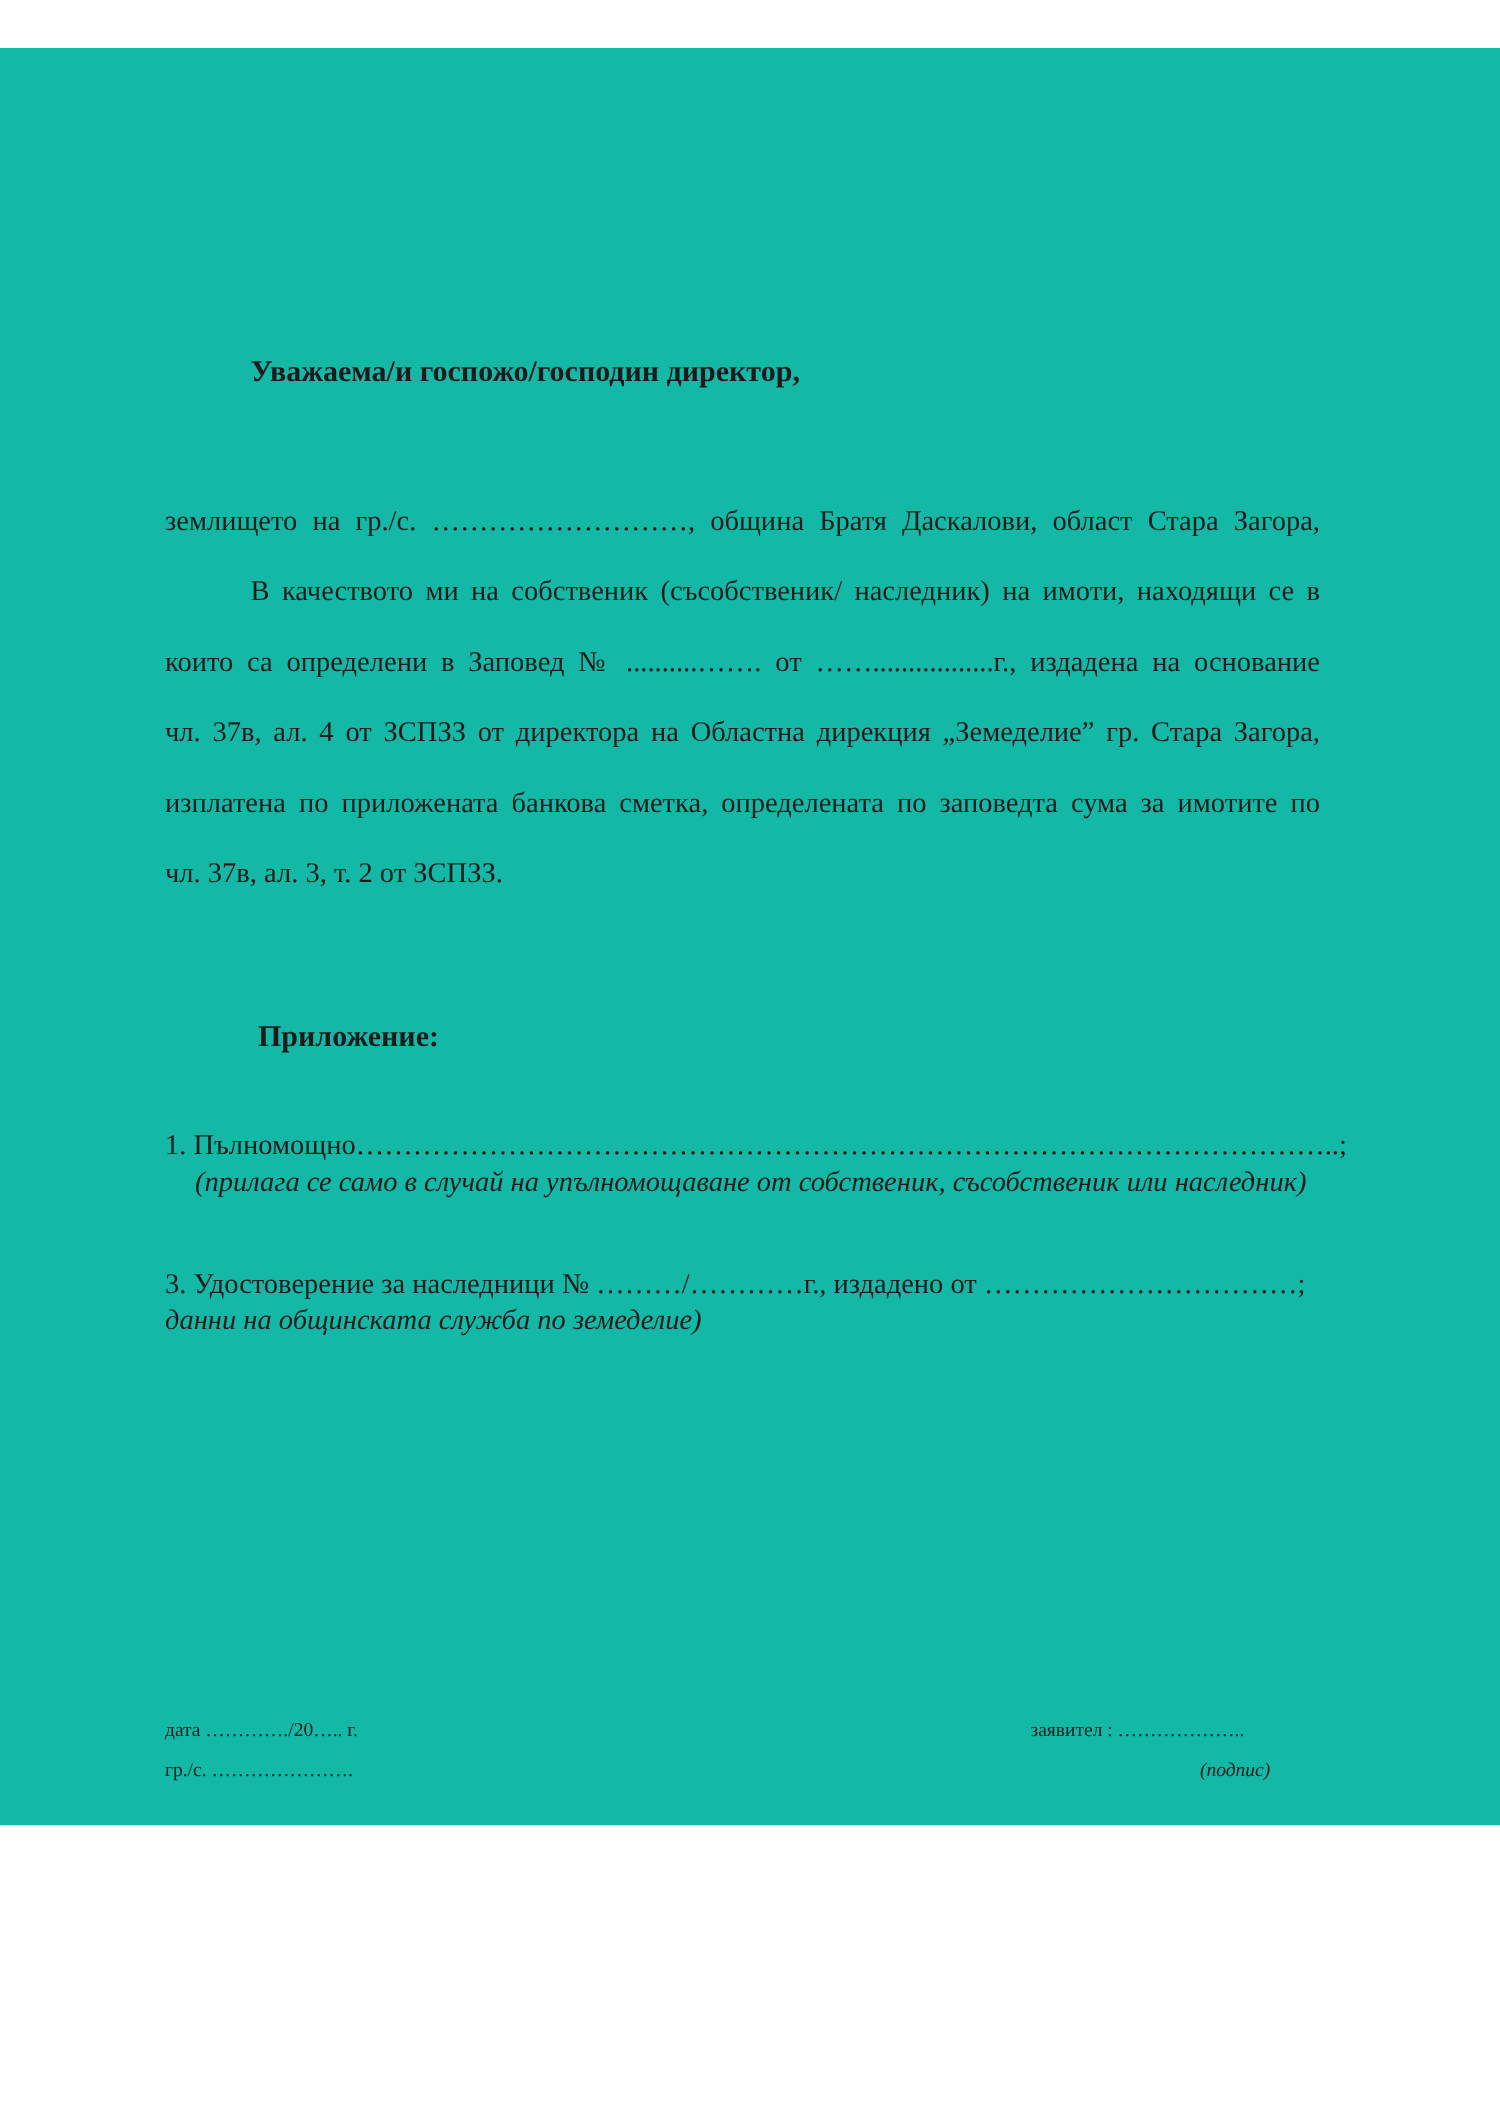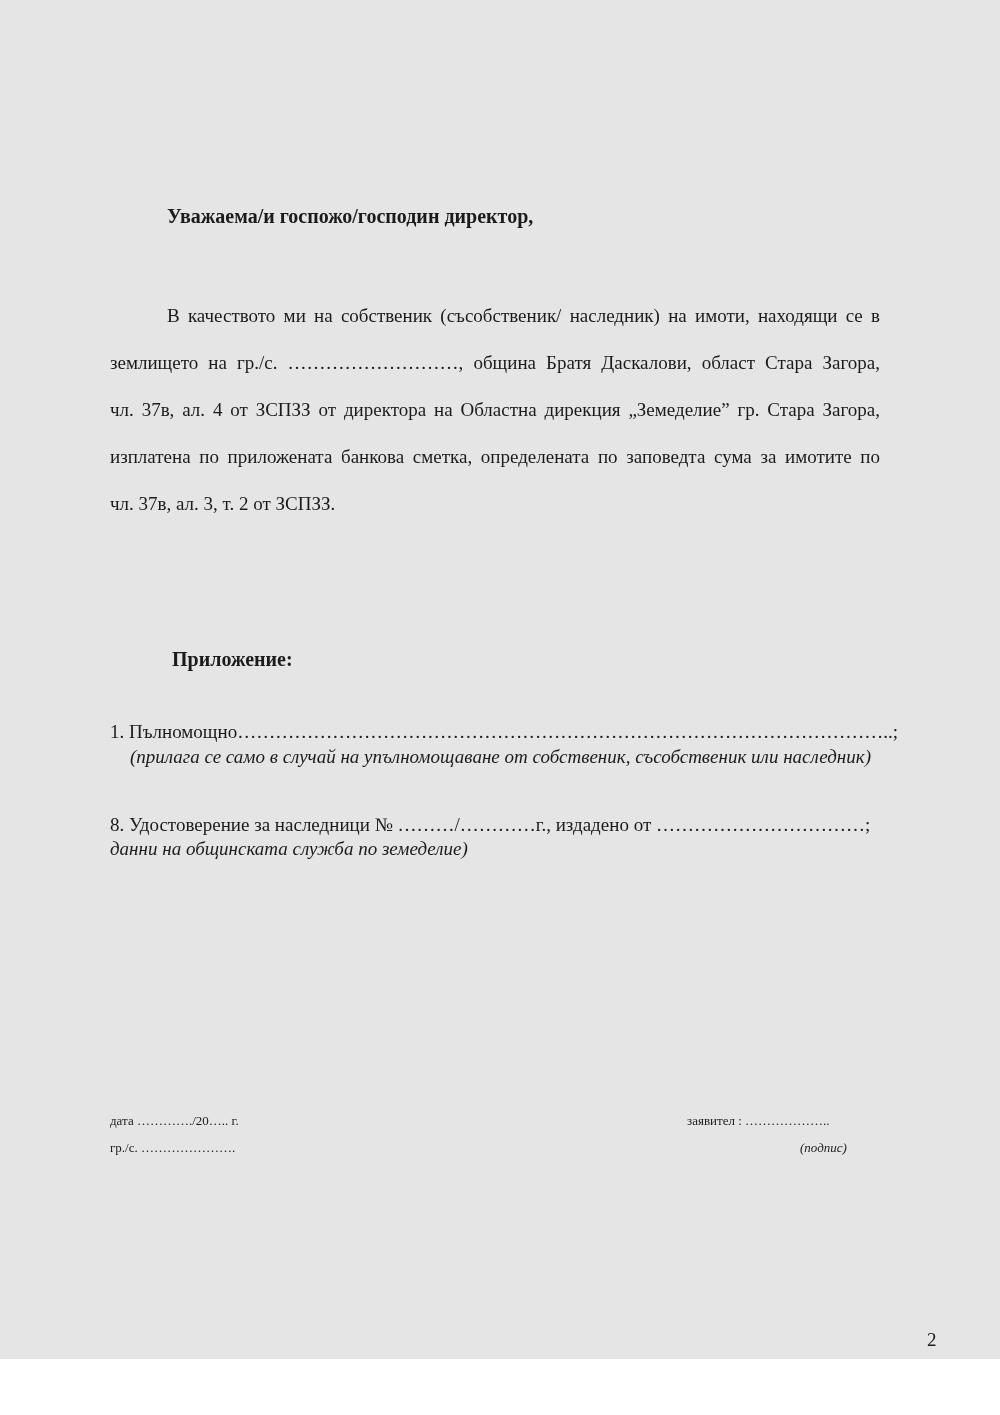--- a/index.html
+++ b/index.html
@@ -3,25 +3,26 @@
 <meta charset="utf-8">
 <style>
   html, body {
     margin: 0;
     padding: 0;
     background: #ffffff;
   }
   .page {
     position: relative;
     width: 1000px;
-    height: 1359px;
-    background: #e5e5e5;
+    height: 1185px;
+    background: #14b8a6;
     font-family: "Liberation Serif", serif;
     color: #1b1b1b;
     overflow: hidden;
+    margin-top: 32px;
   }
   .salutation {
     position: absolute;
     top: 205px;
     left: 167px;
     font-size: 20px;
     font-weight: bold;
     margin: 0;
   }
   .body-paragraph {
@@ -102,33 +103,34 @@
   }
 </style>
 </head>
 <body>
 
 <div class="page">
 
   <p class="salutation">Уважаема/и госпожо/господин директор,</p>
 
   <div class="body-paragraph">
+    <div class="bline">землището на гр./с. ………………………, община Братя Даскалови, област Стара Загора,</div>
     <div class="bline first">В качеството ми на собственик (съсобственик/ наследник) на имоти, находящи се в</div>
-    <div class="bline">землището на гр./с. ………………………, община Братя Даскалови, област Стара Загора,</div>
+    <div class="bline">които са определени в Заповед № ..........……. от …….................г., издадена на основание</div>
     <div class="bline">чл. 37в, ал. 4 от ЗСПЗЗ от директора на Областна дирекция „Земеделие” гр.  Стара Загора,</div>
     <div class="bline">изплатена  по приложената банкова сметка,  определената по заповедта сума за имотите по</div>
     <div class="bline last">чл. 37в, ал. 3, т. 2 от ЗСПЗЗ.</div>
   </div>
 
   <p class="attachments-heading">Приложение:</p>
 
   <p class="att-line att1-line">1. Пълномощно…………………………………………………………………………………………..;</p>
   <p class="att-note att1-note">(прилага се само в случай на упълномощаване от собственик, съсобственик или наследник)</p>
 
-  <p class="att-line att2-line">8. Удостоверение за наследници  № ………/…………г., издадено от ……………………………;</p>
+  <p class="att-line att2-line">3. Удостоверение за наследници  № ………/…………г., издадено от ……………………………;</p>
   <div class="att-note att2-note">
     <div class="nline2">данни на общинската служба по земеделие)</div>
   </div>
 
 
   <p class="footer-line footer-date">дата …………./20….. г.</p>
   <p class="footer-line footer-place">гр./с. ………………….</p>
   <p class="footer-line footer-applicant">заявител : ………………..</p>
   <p class="footer-line footer-signature">(подпис)</p>
 

